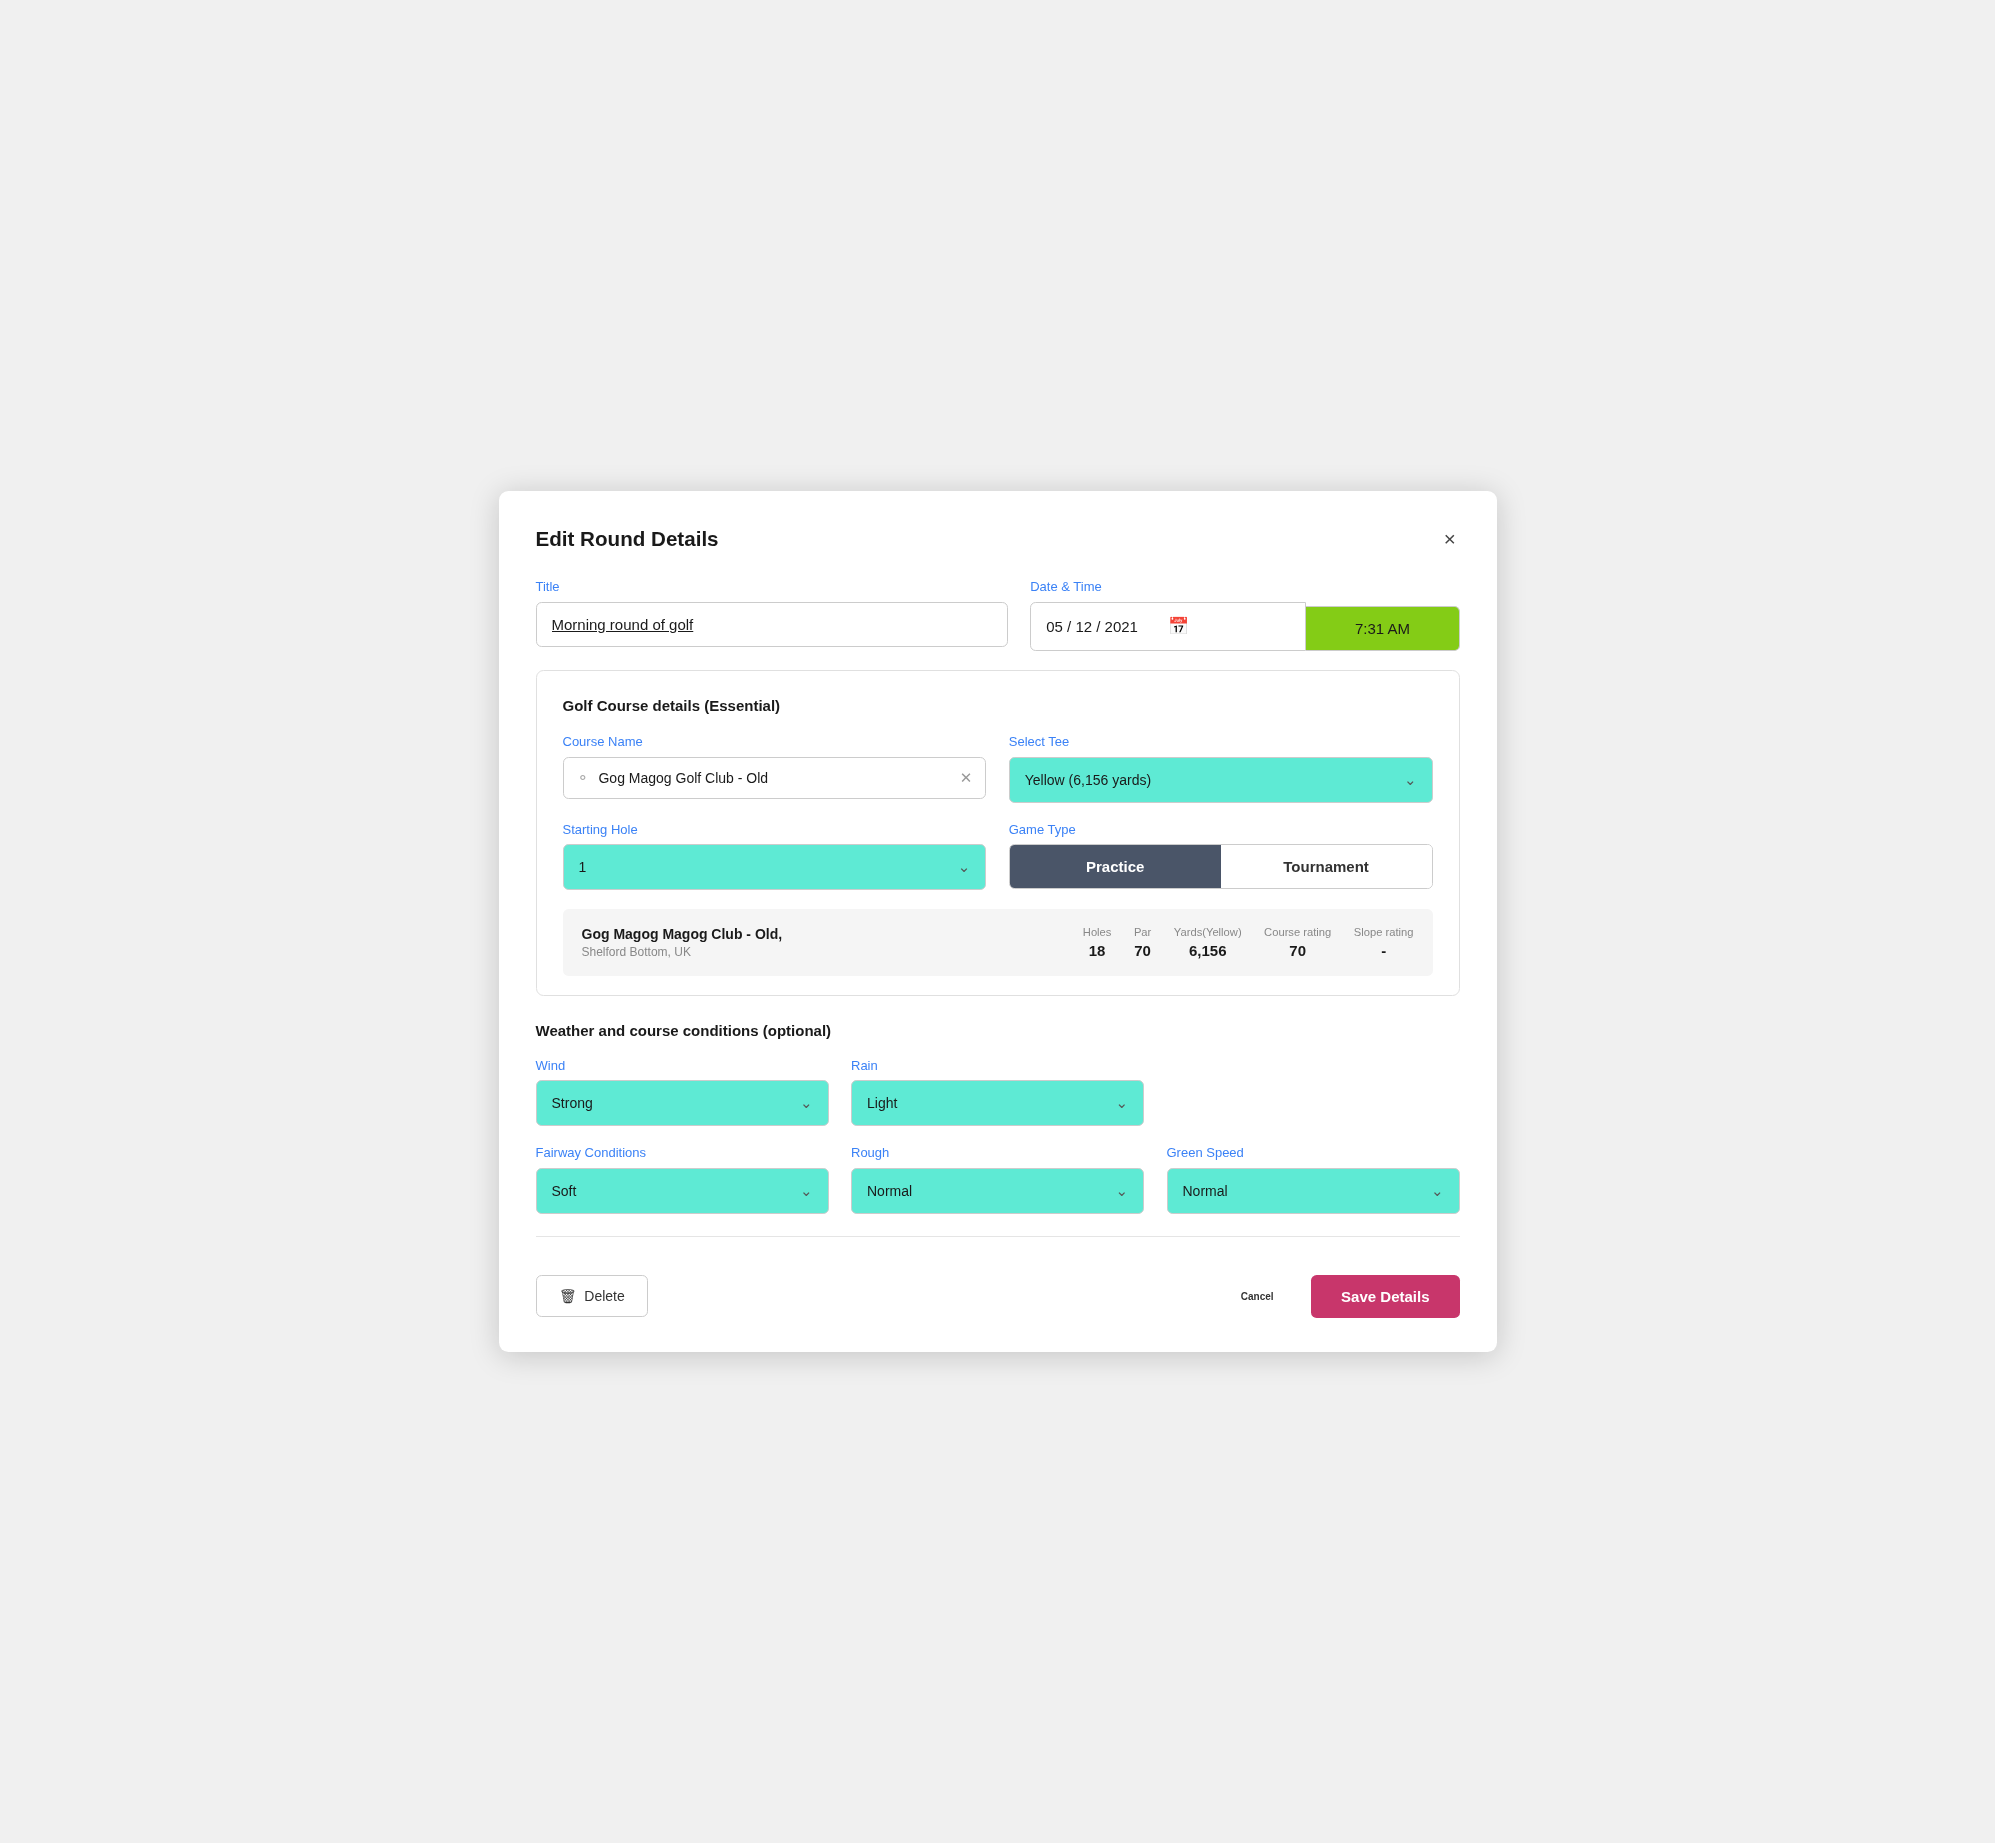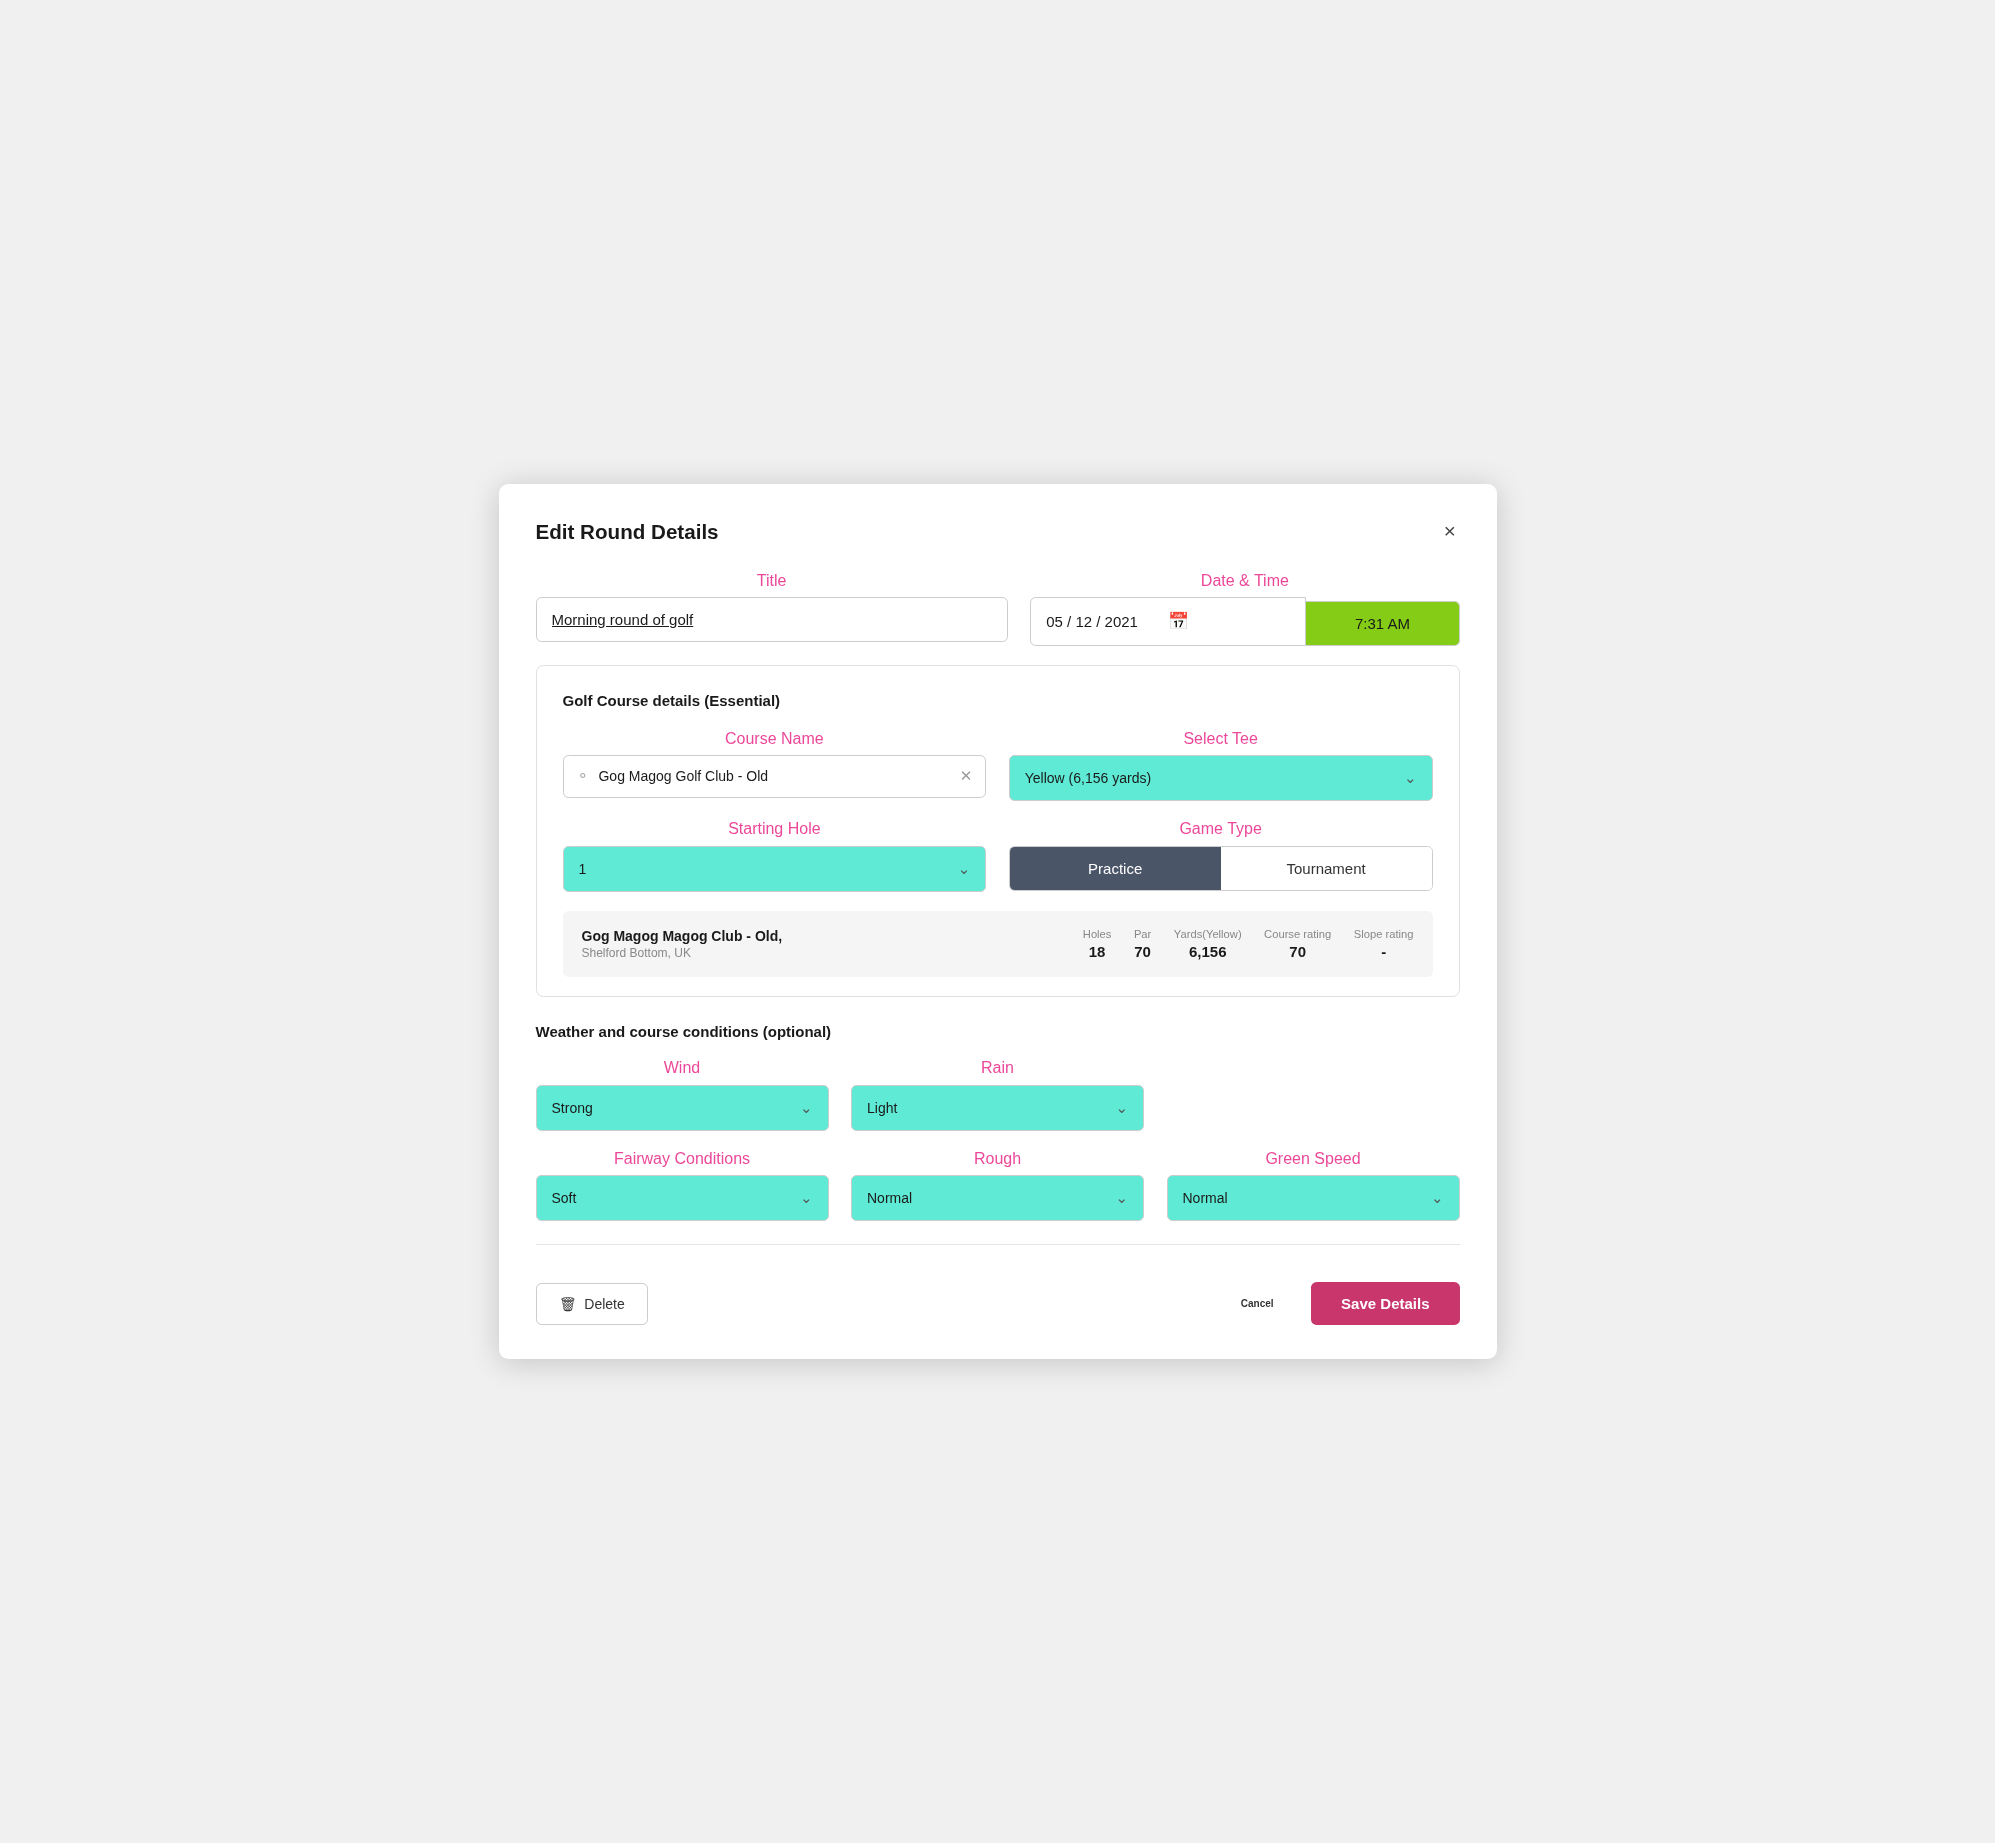--- a/index.html
+++ b/index.html
@@ -46,24 +46,23 @@
       display: flex;
       gap: 22.5px;
       margin-bottom: 19px;
     }
     .form-group {
       display: flex;
       flex-direction: column;
       flex: 1;
     }
     .form-label {
-      font-size: 16px;
-      color: #ec4899;
+      font-size: 13px;
+      color: #3b82f6;
       margin-bottom: 7.5px;
-      text-align: center;
     }
     .form-input {
       border: 1.4px solid #ccc;
       border-radius: 5.6px;
       padding: 13px 15px;
       font-size: 15px;
       color: #1a1a1a;
       outline: none;
       background: #fff;
       text-decoration: underline;
@@ -166,21 +165,21 @@
       border: 1.4px solid #ccc;
       border-radius: 5.6px;
       overflow: hidden;
     }
     .toggle-btn {
       flex: 1;
       padding: 13px 19px;
       border: none;
       cursor: pointer;
       font-size: 15px;
-      font-weight: 400;
+      font-weight: 700;
       transition: background 0.2s;
     }
     .toggle-btn.active {
       background: #4a5568;
       color: #fff;
     }
     .toggle-btn.inactive {
       background: #fff;
       color: #333;
     }

